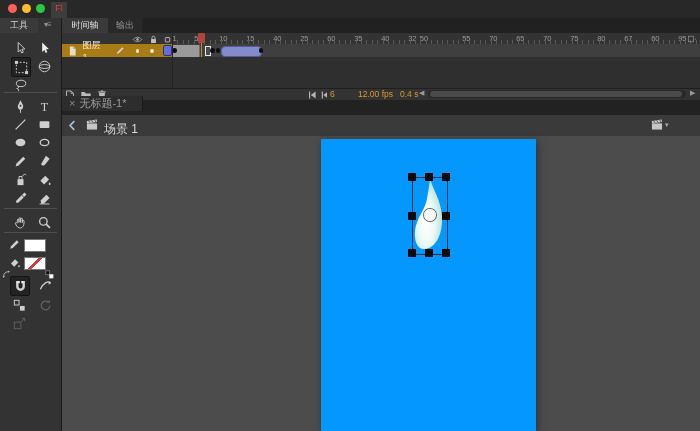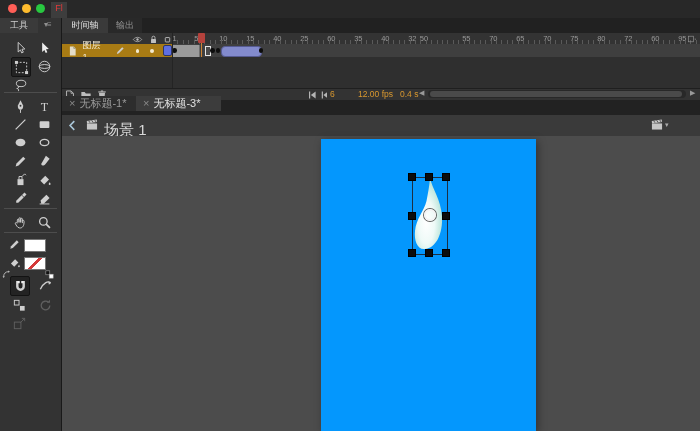--- a/index.html
+++ b/index.html
@@ -176,21 +176,21 @@
       <span class="rlabel" style="left: 186.3px;">35</span>
       <span class="rlabel" style="left: 213.3px;">40</span>
       <span class="rlabel" style="left: 240.3px;">32</span>
       <span class="rlabel" style="left: 252px;">50</span>
       <span class="rlabel" style="left: 294.3px;">55</span>
       <span class="rlabel" style="left: 321.3px;">70</span>
       <span class="rlabel" style="left: 348.3px;">65</span>
       <span class="rlabel" style="left: 375.3px;">70</span>
       <span class="rlabel" style="left: 402.3px;">75</span>
       <span class="rlabel" style="left: 429.3px;">80</span>
-      <span class="rlabel" style="left: 456.3px;">72</span>
+      <span class="rlabel" style="left: 456.3px;">67</span>
       <span class="rlabel" style="left: 483.3px;">60</span>
       <span class="rlabel" style="left: 510.3px;">95</span>
     </div>
   <div id="ruler-ticks" class="abs"></div>
   <div id="frames-row" class="abs colstripes">
       <div style="position: absolute; left: 0px; top: 0.5px; width: 27px; height: 12px; background: rgb(154, 154, 154); border-right: 1px solid rgb(110, 110, 110);"></div>
       <div class="kdot" style="left: 0.4px; top: 4px;"></div>
       <div style="position: absolute; left: 32.9px; top: 2px; width: 4.5px; height: 8px; border: 1px solid rgb(230, 230, 230); background: rgb(74, 74, 74);"></div>
       <div class="kdot" style="left: 38.2px; top: 4px;"></div>
       <div class="kdot" style="left: 43.6px; top: 4px;"></div>
@@ -242,38 +242,35 @@
   <span class="snum" style="left:400px">0.4 s</span>
   <span class="abs" style="left:419px;top:89px;color:#999;font-size:7px">◀</span>
   <div id="hscroll-track" class="abs"></div>
   <div id="hscroll-thumb" class="abs"></div>
   <span class="abs" style="left:690px;top:89px;color:#999;font-size:7px">▶</span>
 
   <div id="doctab-bar" class="abs"></div>
   <div class="doctab abs" style="left:62px;width:73px;background:#2d2d2d;color:#9a9a9a;border-right:1px solid #191919">
     <span class="x">×</span><span>无标题-1*</span>
   </div>
-  <div class="doctab abs" style="left:136px;width:78px;background:#3c3c3c;color:#e0e0e0">
-    <span class="x">×</span><span>无标题-3*</span>
-  </div>
 
   <div id="editbar" class="abs"></div>
   <span class="icn abs" style="left:66px;top:119px;width:13px;height:13px" id="i-back">
       <svg viewBox="0 0 16 16">
         <path d="M10.2 2.6L5 8l5.2 5.4" fill="none" stroke="#a9c6d8" stroke-width="2"></path>
       </svg>
     </span>
   <span class="icn abs" style="left:85px;top:118px;width:14px;height:14px" id="i-clap1">
       <svg viewBox="0 0 16 16">
         <path d="M2 3.4l11.4-1.6.4 2.8L2.4 6.2z" fill="#c6c6c6"></path>
         <path d="M4.2 3.1l1.6 2.4M7.6 2.6l1.6 2.4M11 2.1l1.6 2.4" stroke="#3a3a3a" stroke-width=".9"></path>
         <rect x="2.2" y="6.2" width="11.6" height="7" fill="#c6c6c6"></rect>
       </svg>
     </span>
-  <span class="abs" style="left:104px;top:121px;color:#d8d8d8;font-size:15px">场景 1</span>
+  <span class="abs" style="left:104px;top:121px;color:#d8d8d8;font-size:12px">场景 1</span>
   <span class="icn abs" style="left:650px;top:118px;width:14px;height:14px" id="i-clap2">
       <svg viewBox="0 0 16 16">
         <path d="M2 3.4l11.4-1.6.4 2.8L2.4 6.2z" fill="#c6c6c6"></path>
         <path d="M4.2 3.1l1.6 2.4M7.6 2.6l1.6 2.4M11 2.1l1.6 2.4" stroke="#3a3a3a" stroke-width=".9"></path>
         <rect x="2.2" y="6.2" width="11.6" height="7" fill="#c6c6c6"></rect>
       </svg>
     </span>
   <span class="abs" style="left:665px;top:121px;color:#aaa;font-size:7px">▾</span>
 
   <div id="pasteboard" class="abs"></div>

